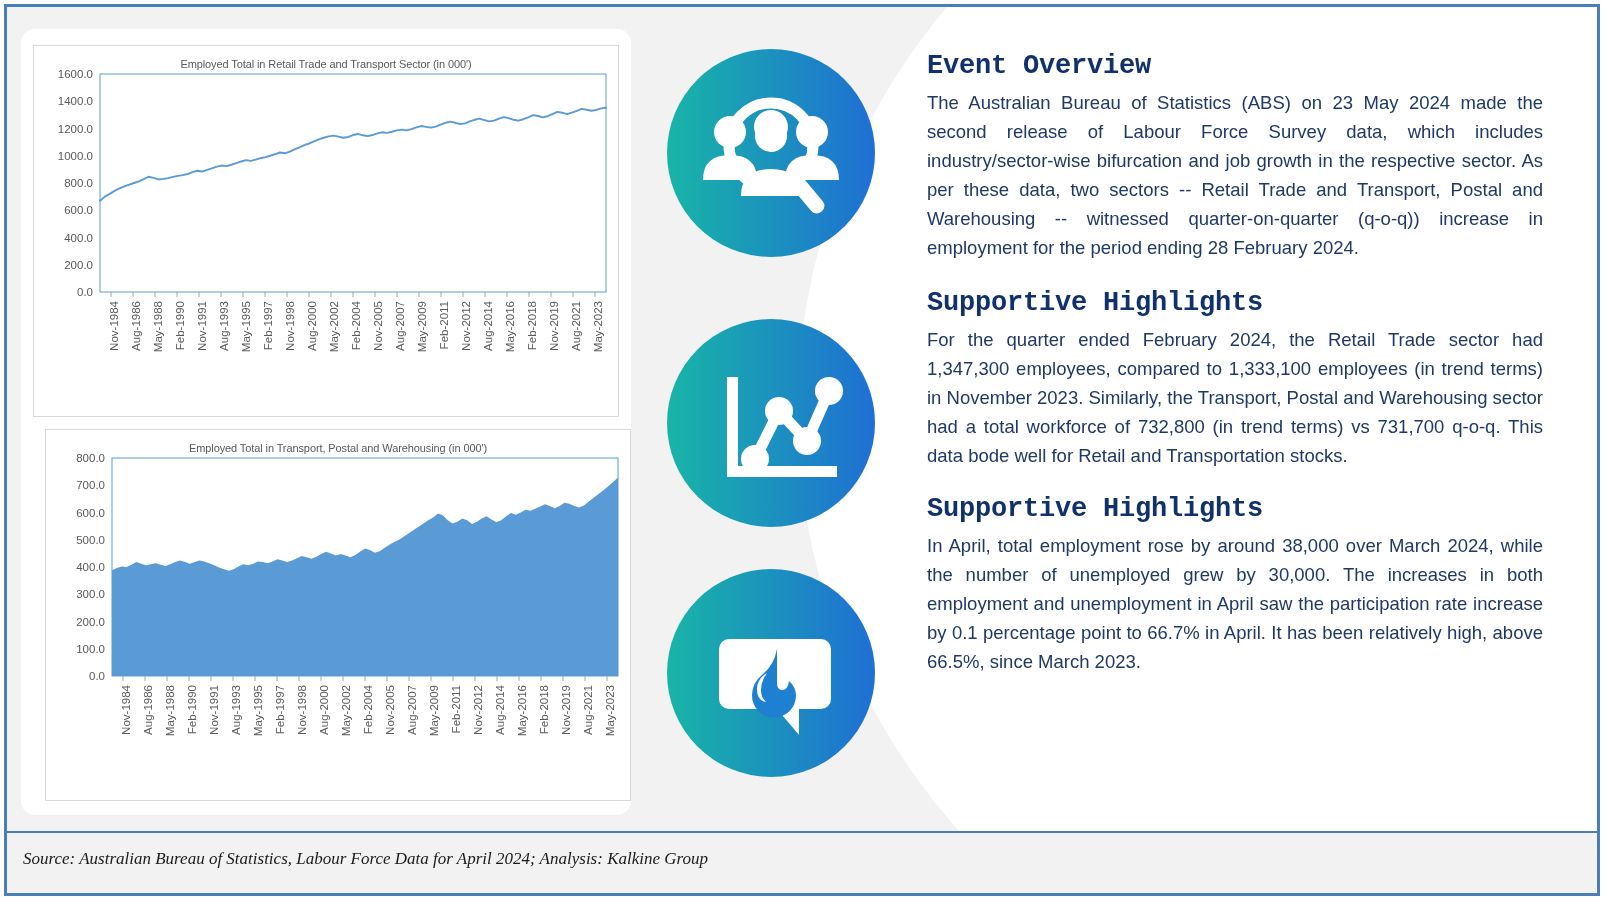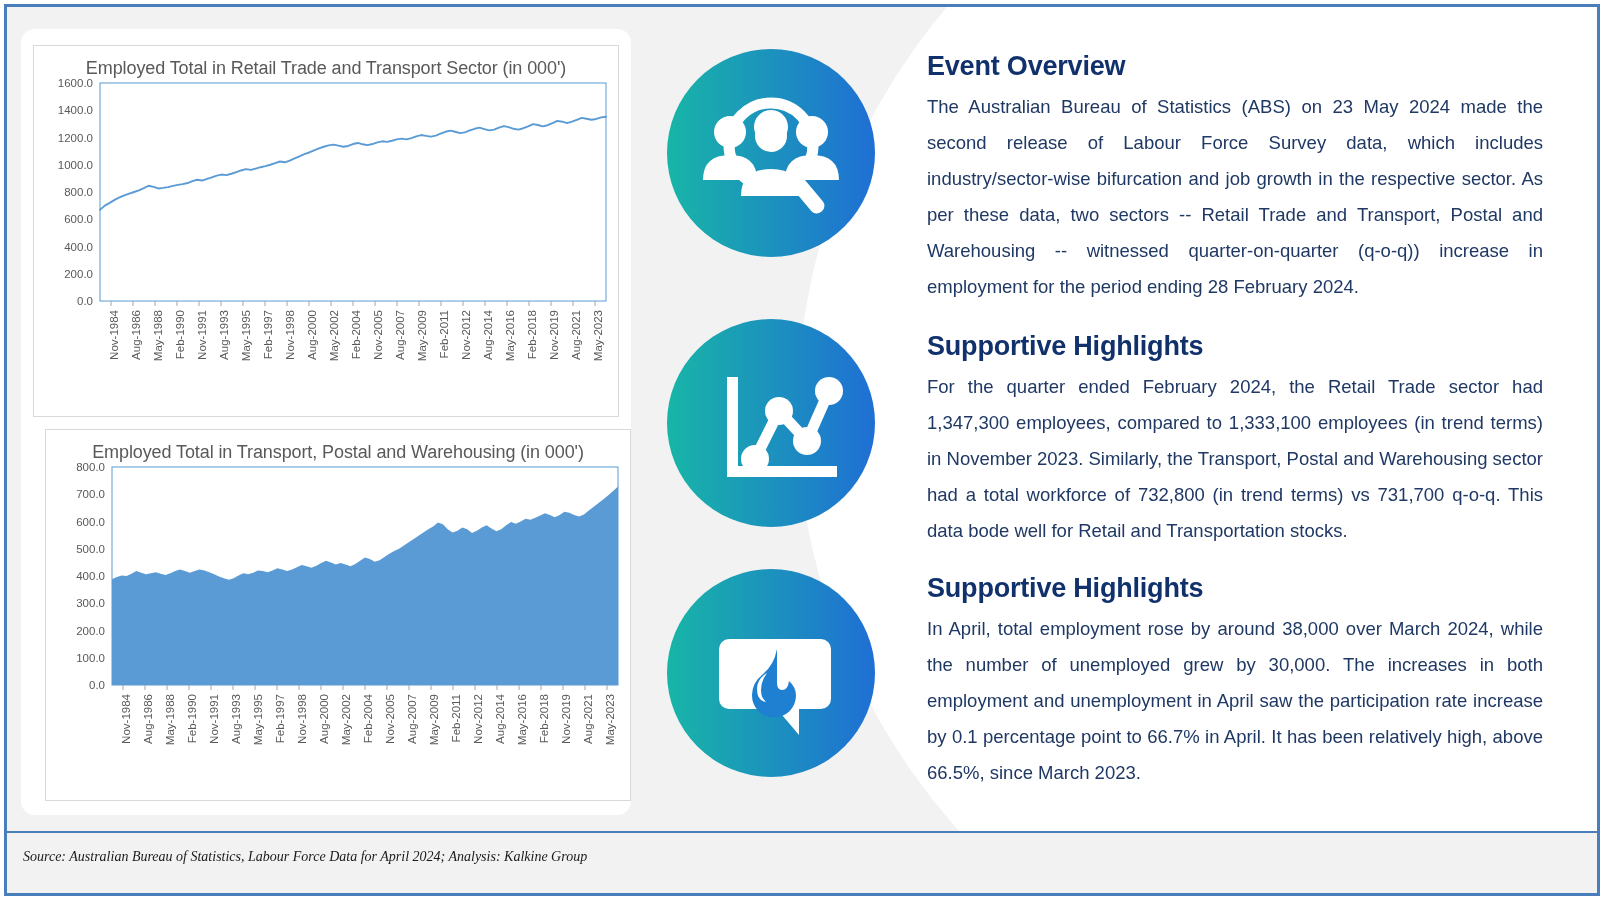--- a/index.html
+++ b/index.html
@@ -44,41 +44,41 @@
   .chart-box{
     position:absolute;
     background:#ffffff;
     border:1px solid #d9d9d9;
     box-sizing:border-box;
   }
   #chart1{left:12px;top:16px;width:586px;height:372px;}
   #chart2{left:24px;top:400px;width:586px;height:372px;}
   .chart-title{
     text-align:center;
-    font-size:18px;
+    font-size:11px;
     color:#595959;
     padding-top:12px;
     font-family:"Liberation Sans",sans-serif;
     letter-spacing:-0.1px;
   }
   .plotwrap{position:relative;width:100%;height:318px;}
   .plotwrap svg{display:block;}
 
   
   .footer{
     position:absolute;left:0;bottom:0;
     width:100%;height:60px;
     background:#f2f2f2;
     border-top:2px solid #4a7ebb;
     z-index:5;
   }
   .footer-text{
     position:absolute;left:16px;top:16px;
     font-style:italic;
-    font-size:14px;
+    font-size:17px;
     color:#1a1a1a;
     font-family:"Liberation Serif",serif;
   }
 
   
   .icon-circle{
     position:absolute;
     width:208px;height:208px;
     border-radius:50%;
     z-index:4;
@@ -93,24 +93,25 @@
     position:absolute;left:920px;top:44px;
     width:616px;
     z-index:4;
   }
   .sec-head{
     font-size:27px;
     font-weight:bold;
     color:#10316b;
     margin:0 0 7px 0;
     letter-spacing:-0.2px;
+    font-family:Liberation Mono, monospace;
   }
   .sec-body{
     font-size:18.5px;
-    line-height:36px;
+    line-height:29px;
     color:#1f3864;
     text-align:justify;
     margin:0;
   }
   .sec-2{margin-top:26px;}
   .sec-3{margin-top:24px;}
 </style>
 </head>
 <body>
 

